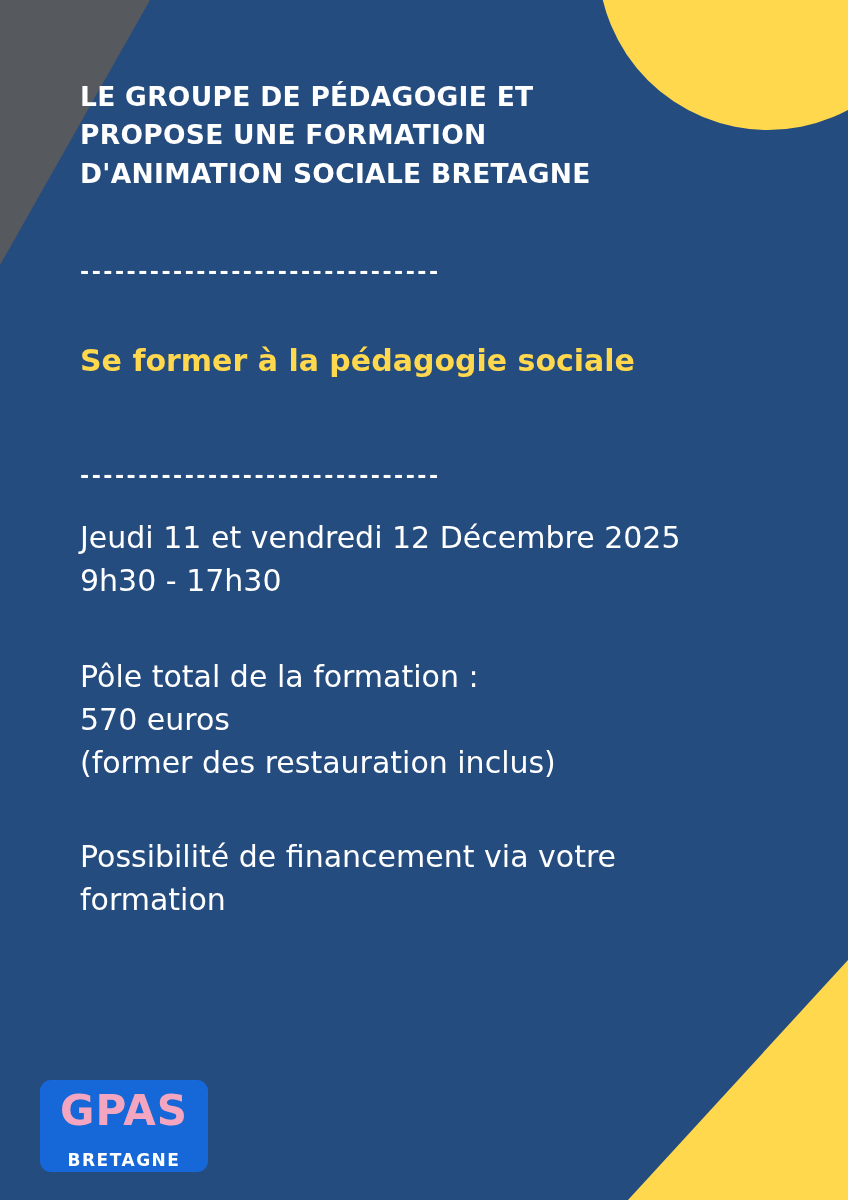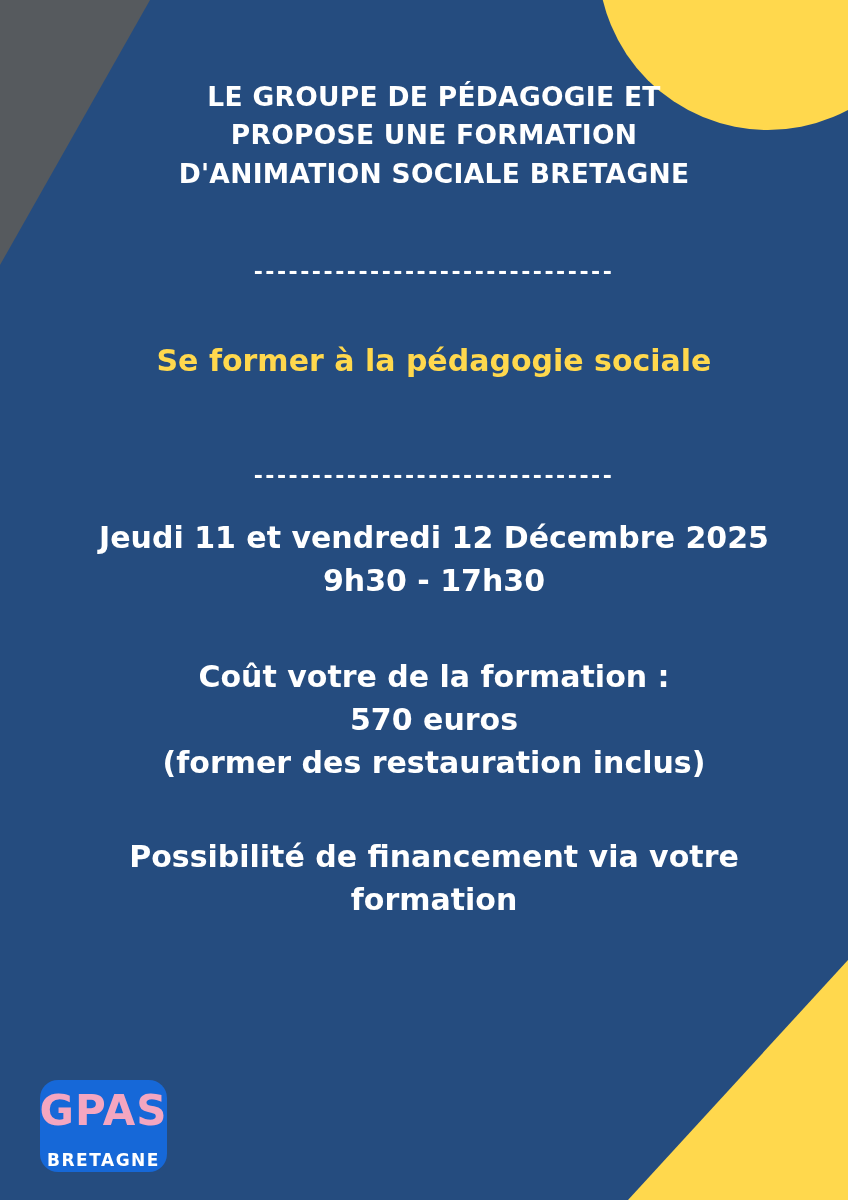--- a/index.html
+++ b/index.html
@@ -47,21 +47,21 @@
     border-left: 220px solid transparent;
   }
 
   
   .content {
     position: relative;
     z-index: 3;
     width: 100%;
     box-sizing: border-box;
     padding: 78px 60px 0 80px;
-    text-align: center;
+    text-align: left;
     color: #ffffff;
   }
 
   .kicker {
     font-size: 26.5px;
     font-weight: 700;
     letter-spacing: 0.3px;
     line-height: 1.45;
     text-transform: uppercase;
     margin: 0;
@@ -86,41 +86,41 @@
     color: #ffd84d;
     font-size: 30px;
     font-weight: 700;
     line-height: 1.2;
     margin: 0;
     padding-top: 60px;
   }
 
   .block {
     font-size: 30px;
-    font-weight: 700;
+    font-weight: 400;
     line-height: 1.42;
     margin: 0;
   }
   .block .line { display: block; }
 
   .dates { padding-top: 30px; }
   .venue { padding-top: 52px; }
   .price { padding-top: 54px; }
   .funding { padding-top: 52px; }
 
   
   .logo {
     position: absolute;
     left: 40px;
     bottom: 28px;
     z-index: 4;
-    width: 127px;
+    width: 168px;
     height: 92px;
     background: #1668d8;
-    border-radius: 18px;
+    border-radius: 11px;
     display: flex;
     flex-direction: column;
     align-items: center;
     justify-content: center;
     box-sizing: border-box;
     padding: 6px 0 0 0;
   }
   .logo-main {
     color: #f4a6c0;
     font-size: 42px;
@@ -161,21 +161,21 @@
 
     <p class="divider divider-2">-------------------------------</p>
 
     <p class="block dates">
       <span class="line">Jeudi 11 et vendredi 12 Décembre 2025</span>
       <span class="line">9h30 - 17h30</span>
     </p>
 
 
     <p class="block price">
-      <span class="line">Coût votre de la formation :</span>
+      <span class="line">Pôle total de la formation :</span>
       <span class="line">570 euros</span>
       <span class="line">(former des restauration inclus)</span>
     </p>
 
     <p class="block funding">
       <span class="line">Possibilité de financement via votre</span>
       <span class="line">formation</span>
     </p>
 
   </div>

